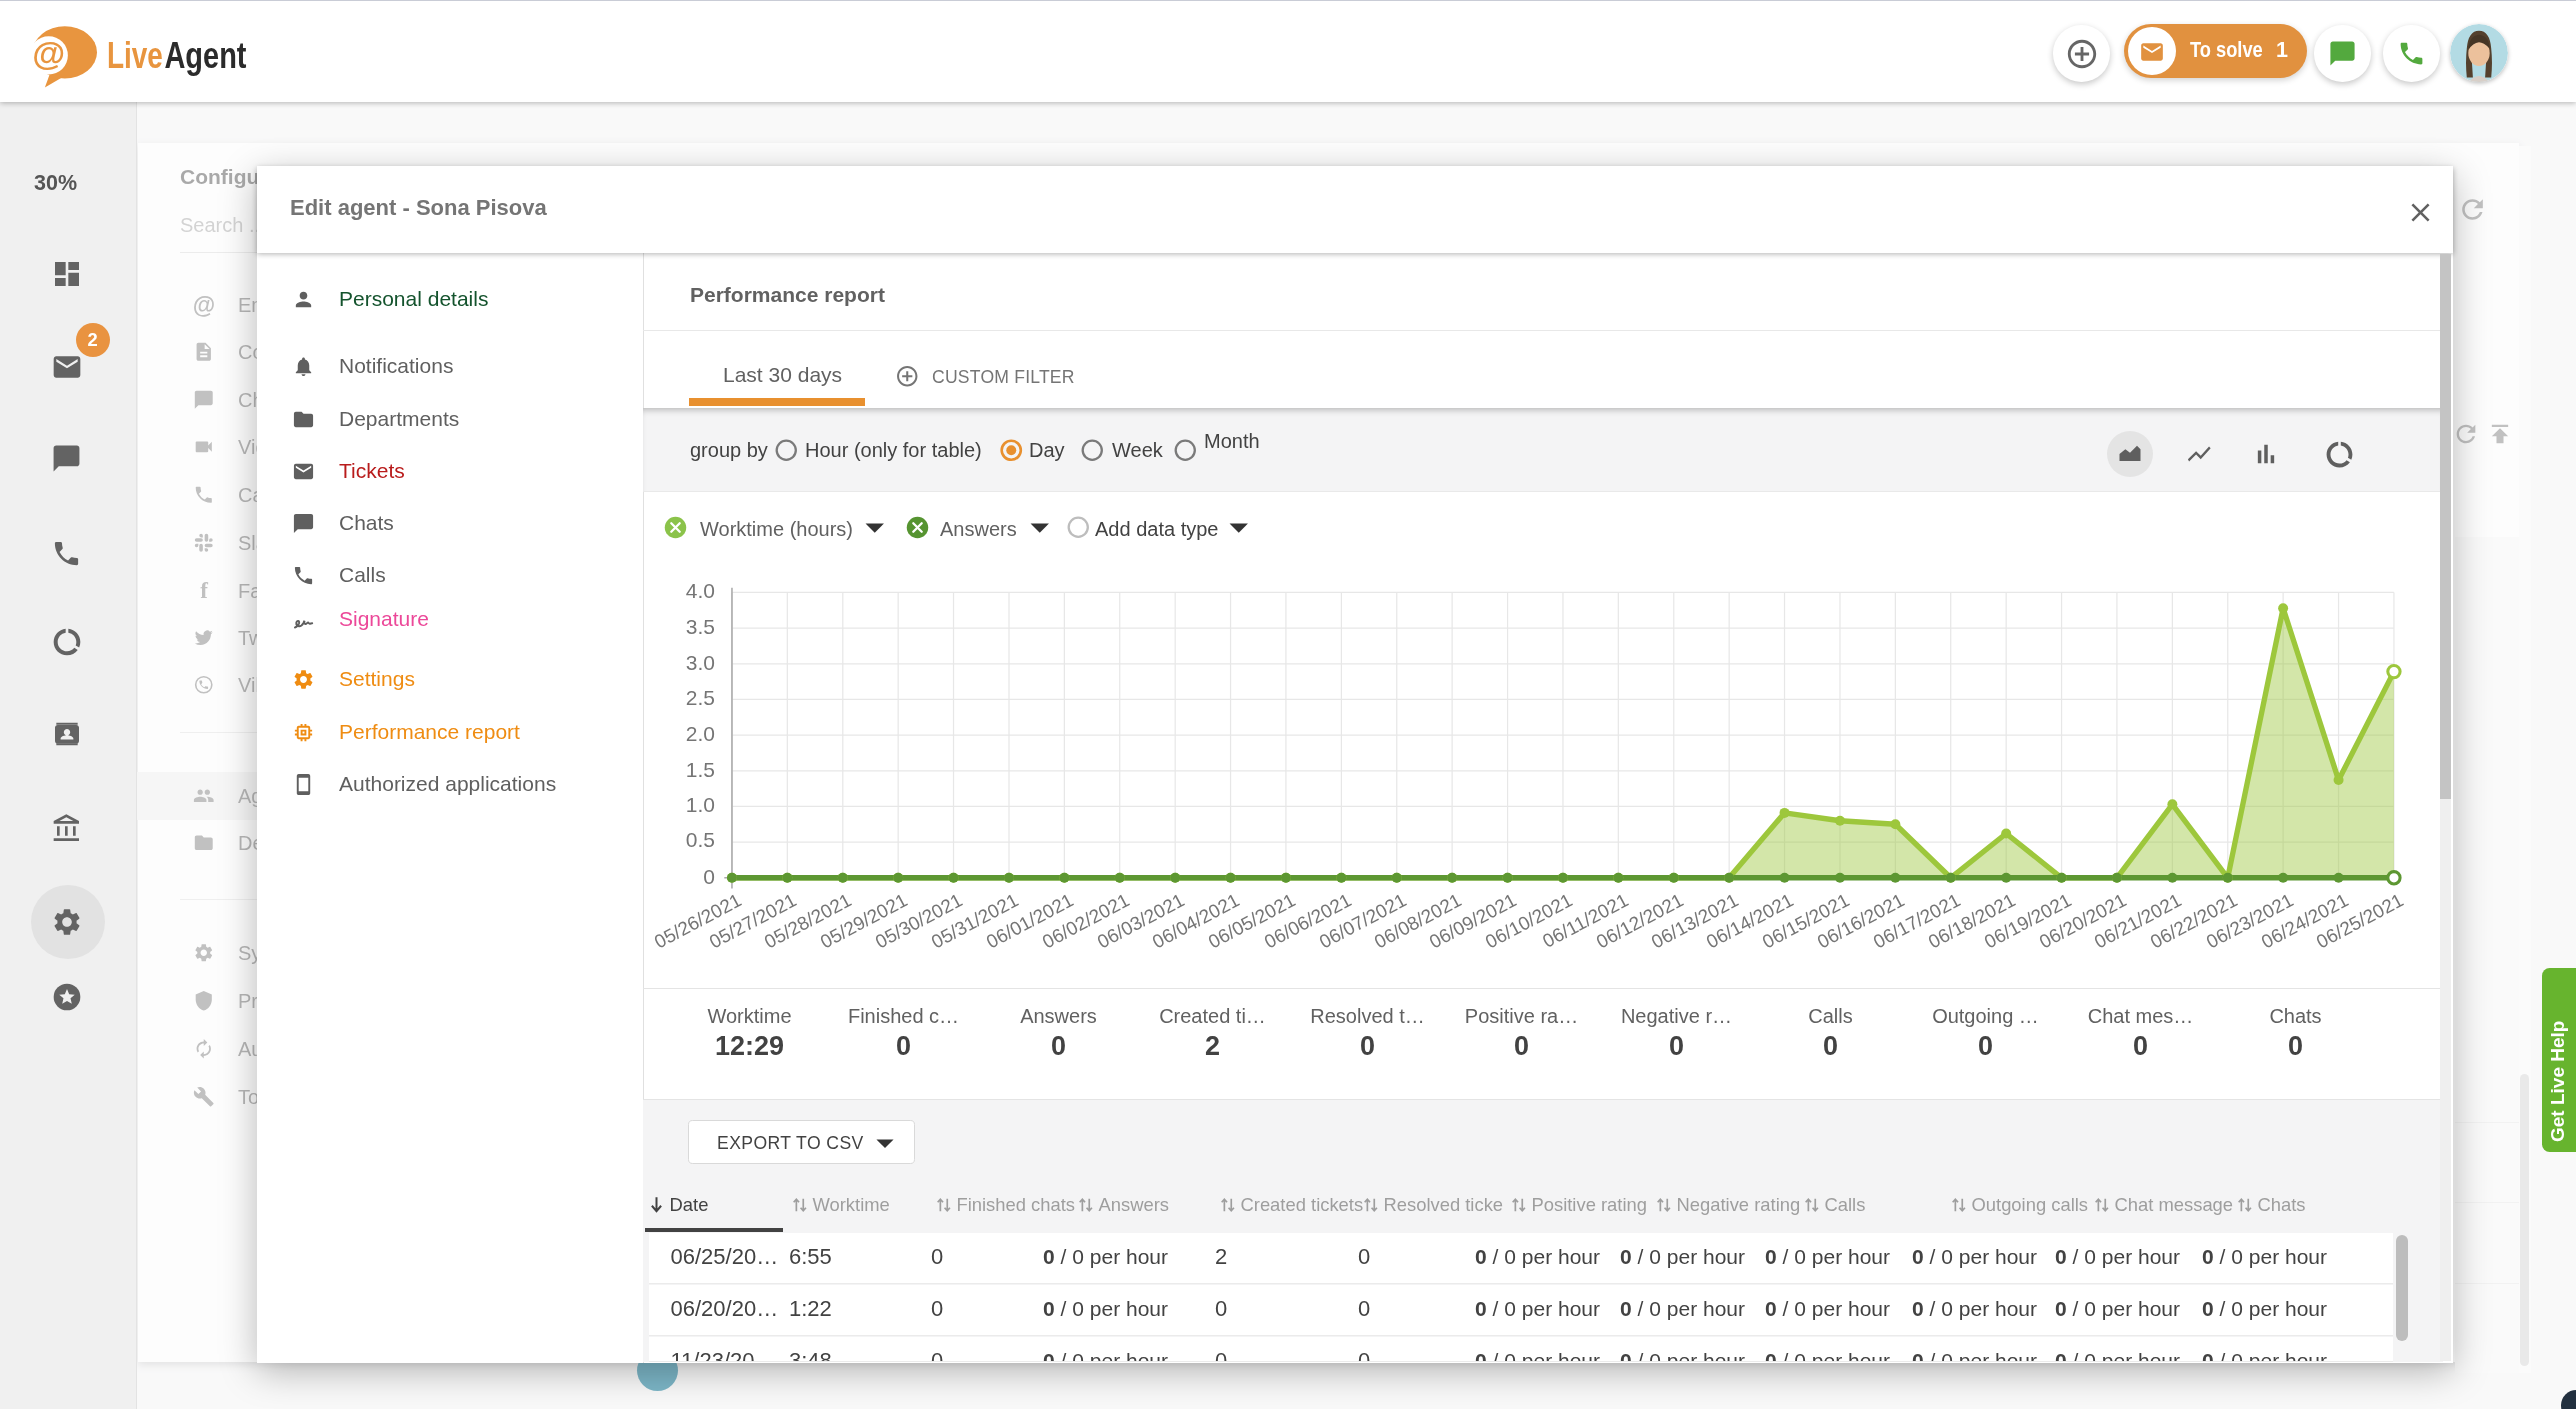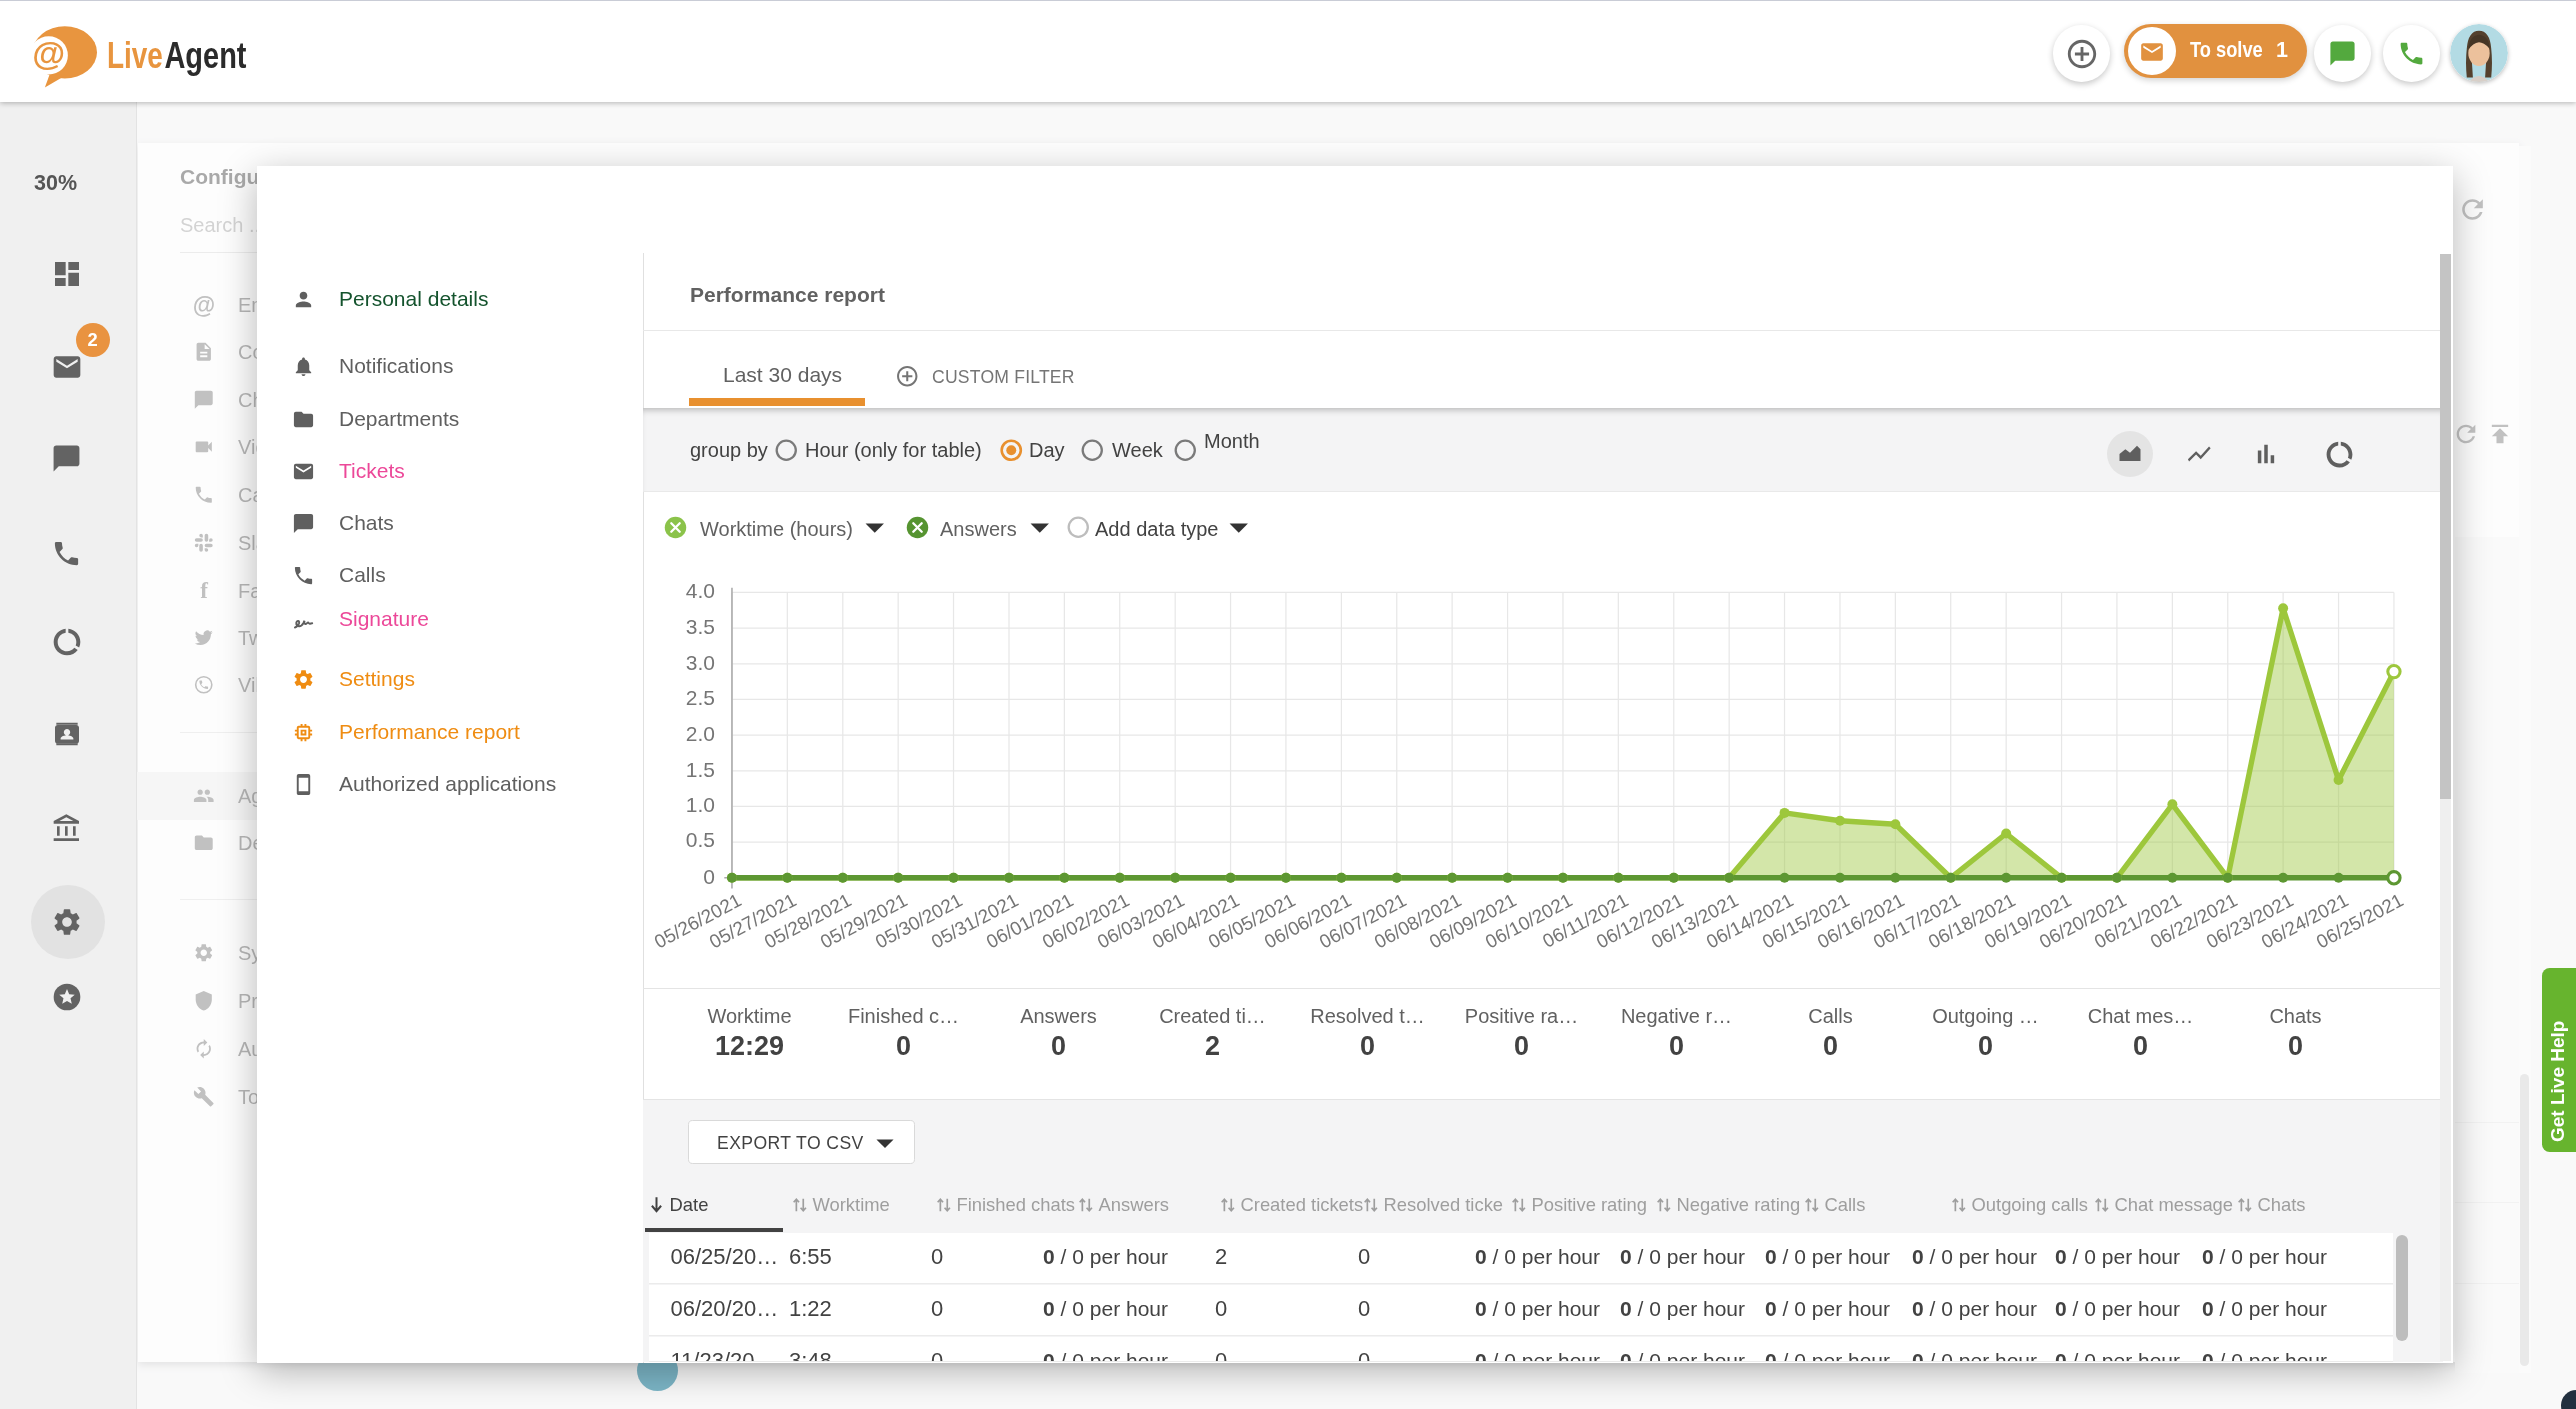--- a/index.html
+++ b/index.html
@@ -260,20 +260,26 @@
     <div class="sic" style="top:804px"><svg width="32" height="32" viewBox="0 0 24 24">
         <path d="M19.14 12.94c.04-.3.06-.61.06-.94 0-.32-.02-.64-.07-.94l2.03-1.58c.18-.14.23-.41.12-.61l-1.92-3.32c-.12-.22-.37-.29-.59-.22l-2.39.96c-.5-.38-1.03-.7-1.62-.94l-.36-2.54c-.04-.24-.24-.41-.48-.41h-3.84c-.24 0-.43.17-.47.41l-.36 2.54c-.59.24-1.13.57-1.62.94l-2.39-.96c-.22-.08-.47 0-.59.22L2.74 8.87c-.12.21-.08.47.12.61l2.03 1.58c-.05.3-.09.63-.09.94s.02.64.07.94l-2.03 1.58c-.18.14-.23.41-.12.61l1.92 3.32c.12.22.37.29.59.22l2.39-.96c.5.38 1.03.7 1.62.94l.36 2.54c.05.24.24.41.48.41h3.84c.24 0 .44-.17.47-.41l.36-2.54c.59-.24 1.13-.56 1.62-.94l2.39.96c.22.08.47 0 .59-.22l1.92-3.32c.12-.22.07-.47-.12-.61l-2.01-1.58zM12 15.6c-1.98 0-3.6-1.62-3.6-3.6s1.62-3.6 3.6-3.6 3.6 1.62 3.6 3.6-1.62 3.6-3.6 3.6z" fill="#636363"></path>
       </svg></div>
     <div class="sic" style="top:879px"><svg width="32" height="32" viewBox="0 0 24 24">
         <circle cx="12" cy="12" r="10" fill="#636363"></circle>
         <path d="M12 17.27L18.18 21l-1.64-7.03L22 9.24l-7.19-.61L12 2 9.19 8.63 2 9.24l5.46 4.73L5.82 21z" fill="#f0f0f0" transform="translate(12,12) scale(0.58) translate(-12,-12.2)"></path>
       </svg></div>
 </div>
 
 <div id="modal">
+  <div id="mhead">
+    <div class="abs" style="left:33px;top:29px;font-size:22px;font-weight:bold;color:#757575">Edit agent - Sona Pisova</div>
+    <svg class="abs" style="left:2148px;top:31px" width="31" height="31" viewBox="0 0 24 24">
+        <path d="M19 6.41L17.59 5 12 10.59 6.41 5 5 6.41 10.59 12 5 17.59 6.41 19 12 13.41 17.59 19 19 17.59 13.41 12z" fill="#616161"></path>
+      </svg>
+  </div>
 
   <div style="position:absolute;left:0;top:87px;width:386px;height:1110px;background:#fff">
     <div class="nav" style="top:20px;color:#14532d">
         <span class="nicon">
           <svg width="23" height="23" viewBox="0 0 24 24">
             <path d="M12 12c2.21 0 4-1.79 4-4s-1.79-4-4-4-4 1.79-4 4 1.79 4 4 4zm0 2c-2.67 0-8 1.34-8 4v2h16v-2c0-2.66-5.33-4-8-4z" fill="#5f5f5f"></path>
           </svg>
         </span>
         <span>Personal details</span>
       </div>
@@ -286,21 +292,21 @@
         <span>Notifications</span>
       </div>
       <div class="nav" style="top:140px;color:#5f5f5f">
         <span class="nicon">
           <svg width="23" height="23" viewBox="0 0 24 24">
             <path d="M10 4H4c-1.1 0-1.99.9-1.99 2L2 18c0 1.1.9 2 2 2h16c1.1 0 2-.9 2-2V8c0-1.1-.9-2-2-2h-8l-2-2z" fill="#5f5f5f"></path>
           </svg>
         </span>
         <span>Departments</span>
       </div>
-      <div class="nav" style="top:192px;color:#ec4899">
+      <div class="nav" style="top:192px;color:#b91c1c">
         <span class="nicon">
           <svg width="23" height="23" viewBox="0 0 24 24">
             <path d="M20 4H4c-1.1 0-1.99.9-1.99 2L2 18c0 1.1.9 2 2 2h16c1.1 0 2-.9 2-2V6c0-1.1-.9-2-2-2zm0 4l-8 5-8-5V6l8 5 8-5v2z" fill="#5f5f5f"></path>
           </svg>
         </span>
         <span>Tickets</span>
       </div>
       <div class="nav" style="top:244px;color:#5f5f5f">
         <span class="nicon">
           <svg width="23" height="23" viewBox="0 0 24 24">

